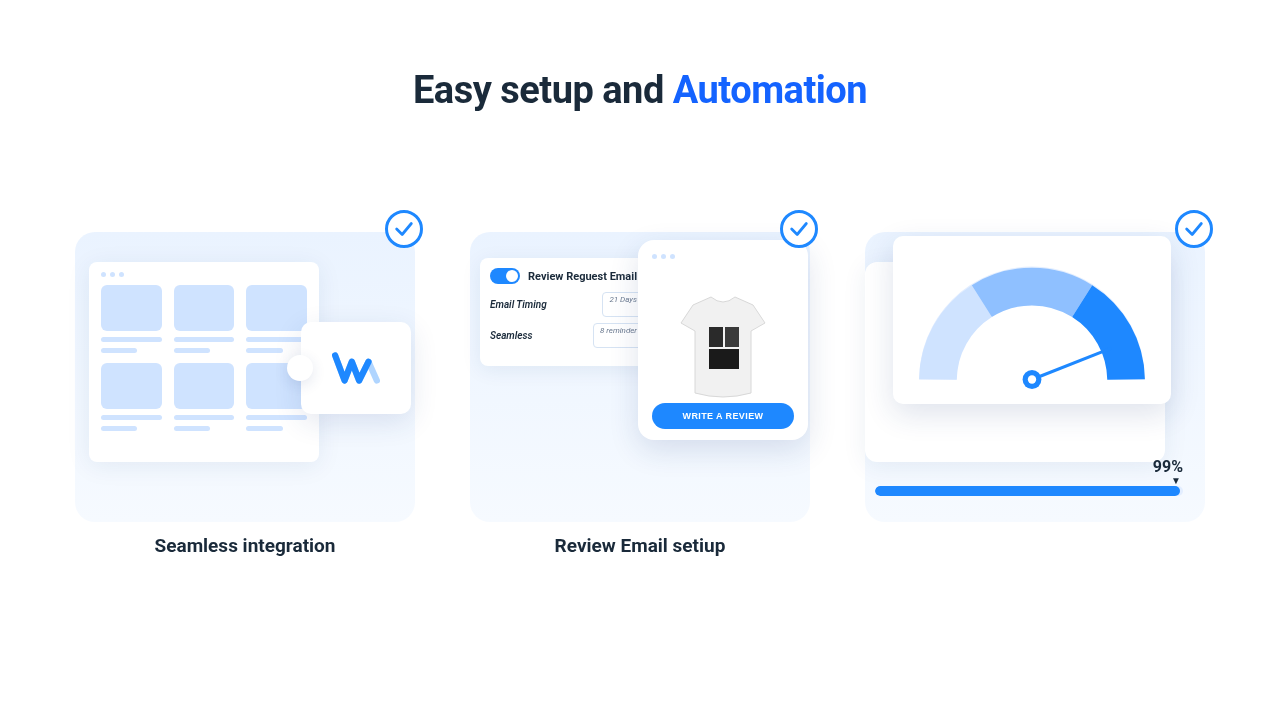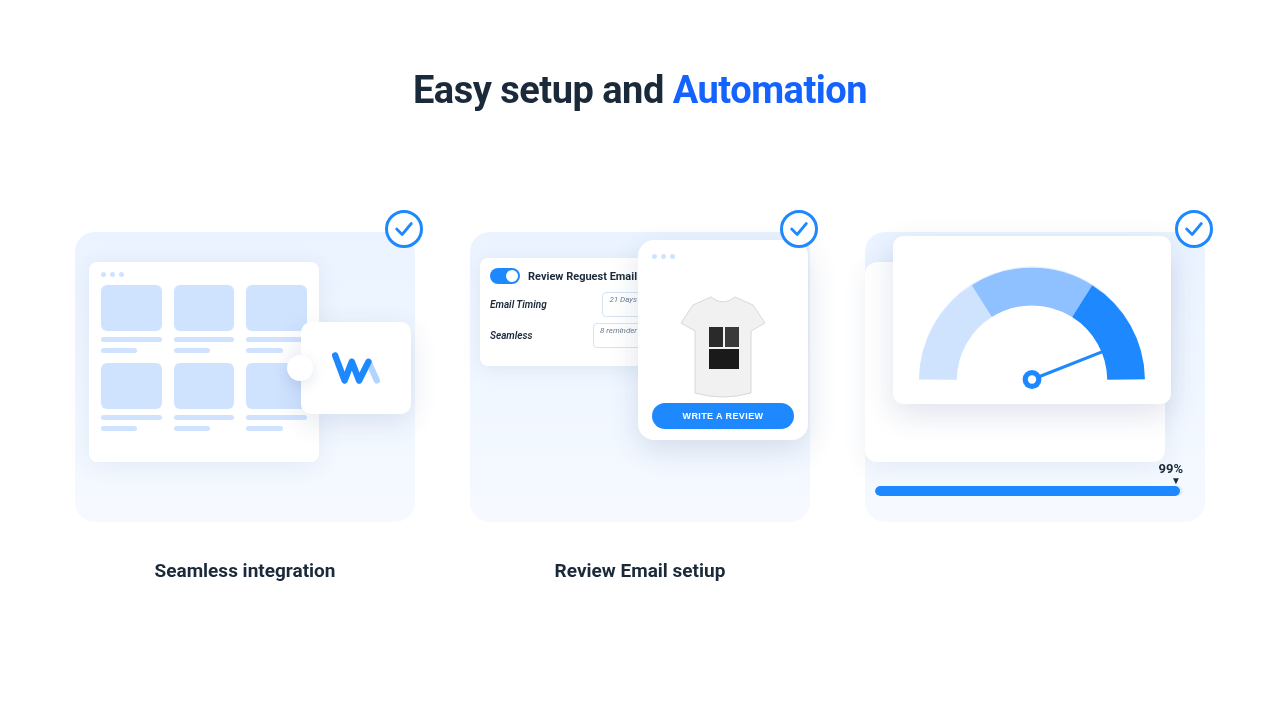--- a/index.html
+++ b/index.html
@@ -56,21 +56,21 @@
     border: 3px solid #1e88ff;
     border-radius: 50%;
     background: #fff;
     display: flex;
     align-items: center;
     justify-content: center;
     z-index: 10;
   }
   .check svg { width: 22px; height: 22px; }
   .caption {
-    margin-top: 37px;
+    margin-top: 12px;
     font-size: 19px;
     font-weight: 700;
     color: #1a2a3a;
     text-align: center;
   }
 
   
   .browser-frame {
     position: absolute;
     left: 14px; top: 40px;
@@ -143,21 +143,21 @@
   }
   .gauge-card{
     position:absolute; left:28px; top:14px;
     width:278px; height:168px;
     background:#fff;border-radius:10px;
     box-shadow:0 10px 30px rgba(30,60,120,.14);
     display:flex;align-items:flex-end;justify-content:center;
     padding-bottom:12px;
   }
   .progress-row{position:absolute;left:10px;right:22px;bottom:26px;}
-  .progress-label{position:absolute;right:22px;bottom:46px;font-size:13px;font-weight:700;color:#1a2a3a;}
+  .progress-label{position:absolute;right:22px;bottom:46px;font-size:16px;font-weight:700;color:#1a2a3a;}
   .progress-caret{position:absolute;right:24px;bottom:36px;font-size:10px;color:#1a2a3a;}
   .progress-track{height:10px;border-radius:6px;background:#e3eeff;position:relative;overflow:hidden;}
   .progress-fill{position:absolute;left:0;top:0;bottom:0;background:#1e88ff;border-radius:6px;}
 </style>
 </head>
 <body>
 
 <h1 class="headline">
   <span>Easy setup and </span><span class="accent">Automation</span>
 </h1>

